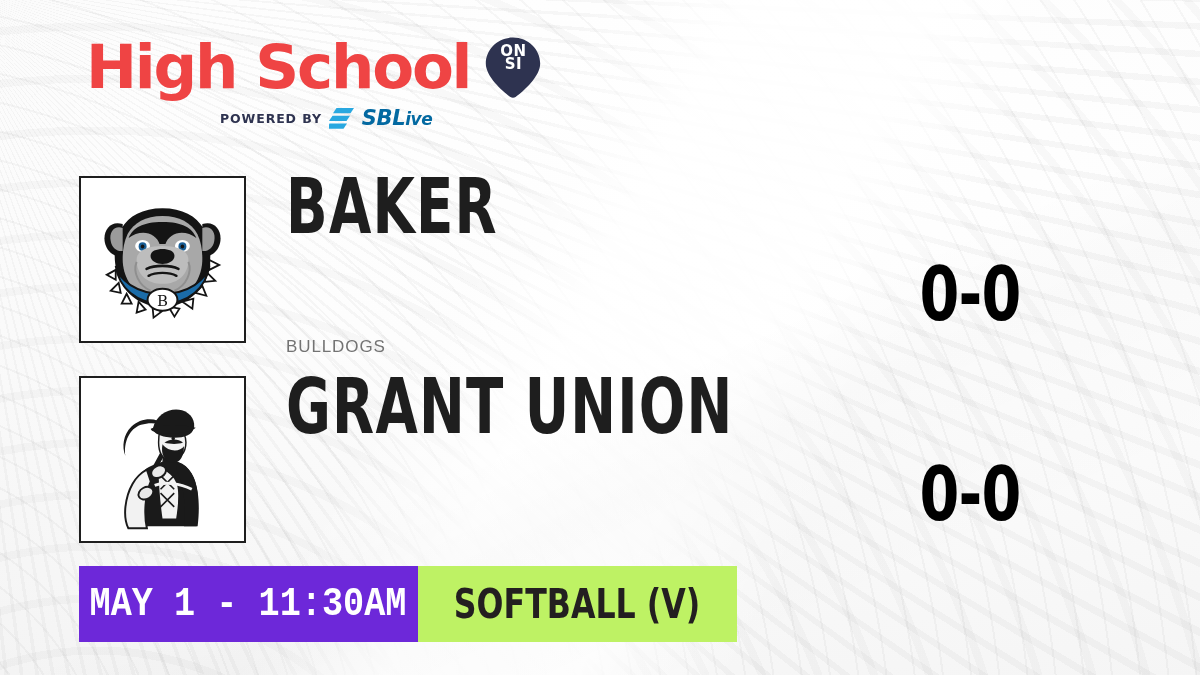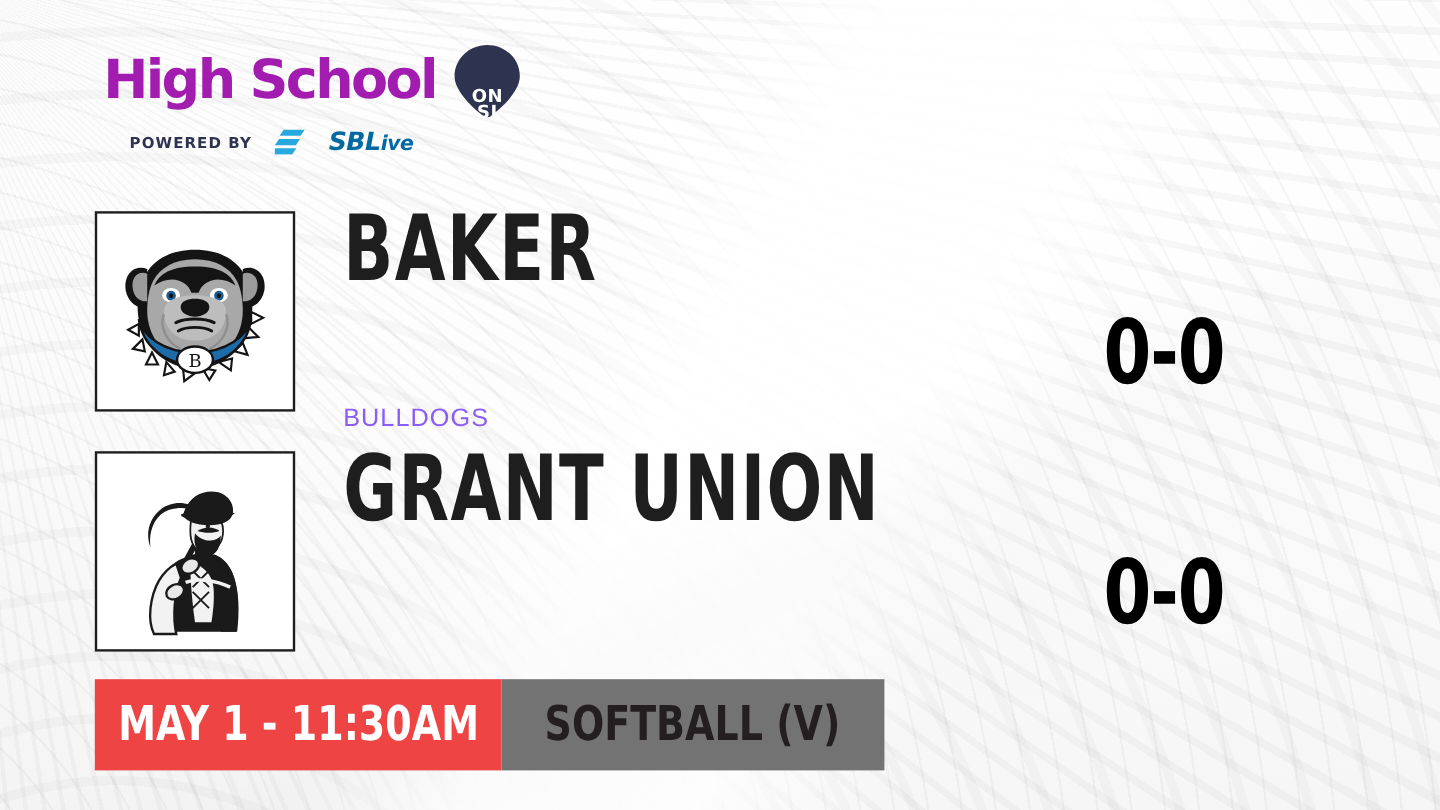--- a/index.html
+++ b/index.html
@@ -51,51 +51,51 @@
        rgba(0,0,0,0) 0%, rgba(0,0,0,0) 55%,
        rgba(0,0,0,0.014) 64%, rgba(0,0,0,0.0) 82%);
   }
 
   
   #header { position: absolute; left: 86px; top: 34px; }
   .logo-row { display: flex; align-items: center; }
   .logo-word {
     font-family: "DejaVu Sans", sans-serif;
     font-weight: 700;
-    font-size: 45px;
+    font-size: 61px;
     letter-spacing: -2.2px;
-    color: #a21caf;
+    color: #ef4444;
     line-height: 1;
     white-space: nowrap;
   }
   .pin {
     position: relative;
     width: 62px; height: 62px;
     margin-left: 12px;
     margin-top: 2px;
   }
   .pin svg { display: block; }
   .pin-text {
     position: absolute;
     left: 0; right: 0; top: 9px;
     text-align: center;
     color: #ffffff;
     font-family: "DejaVu Sans", sans-serif;
     font-weight: 700;
     font-size: 15px;
     line-height: 13px;
     letter-spacing: .5px;
-    margin-top: 29px;
   }
   .powered {
     display: flex;
     align-items: center;
+    justify-content: center;
     margin-top: 10px;
     margin-left: 22px;
-    gap: 19px;
+    gap: 7px;
   }
   .powered-label {
     font-family: "DejaVu Sans", sans-serif;
     font-weight: 700;
     font-size: 12.5px;
     letter-spacing: .9px;
     color: #2e3350;
   }
   .sbl-mark { display:block; }
   .sbl-word {
@@ -133,23 +133,23 @@
     transform-origin: left center;
     letter-spacing: 1.5px;
   }
   #team-name-1 { left: 286px; top: 174px; font-size: 76px; }
   #team-name-2 { left: 286px; top: 374px; font-size: 76px; }
 
   .mascot {
     position: absolute;
     font-family: "Liberation Sans", sans-serif;
     font-weight: 400;
-    font-size: 21px;
+    font-size: 17px;
     letter-spacing: .9px;
-    color: #8b5cf6;
+    color: #737373;
     white-space: nowrap;
   }
   #mascot-1 { left: 286px; top: 337px; }
   #mascot-2 { left: 286px; top: 537px; }
 
   
   .score {
     position: absolute;
     font-family: "DejaVu Sans Condensed", "Liberation Sans Narrow", "Liberation Sans", sans-serif;
     font-weight: 700;
@@ -179,26 +179,27 @@
     align-items: center;
     justify-content: center;
     font-family: "DejaVu Sans Condensed", "Liberation Sans Narrow", "Liberation Sans", sans-serif;
     font-weight: 700;
     font-size: 40px;
     letter-spacing: 0px;
     white-space: nowrap;
     transform-origin: center;
   }
   #bar-date {
-    background: #ef4444;
+    background: #6d28d9;
     color: #ffffff;
     width: 339px;
+    font-family: Liberation Mono, monospace;
   }
   #bar-sport {
-    background: #737373;
+    background: #bef264;
     color: #231f20;
     width: 319px;
   }
   .bar-inner { display:block; transform: scaleX(.88); }
 </style>
 </head>
 <body>
 
 <div id="card">
 

